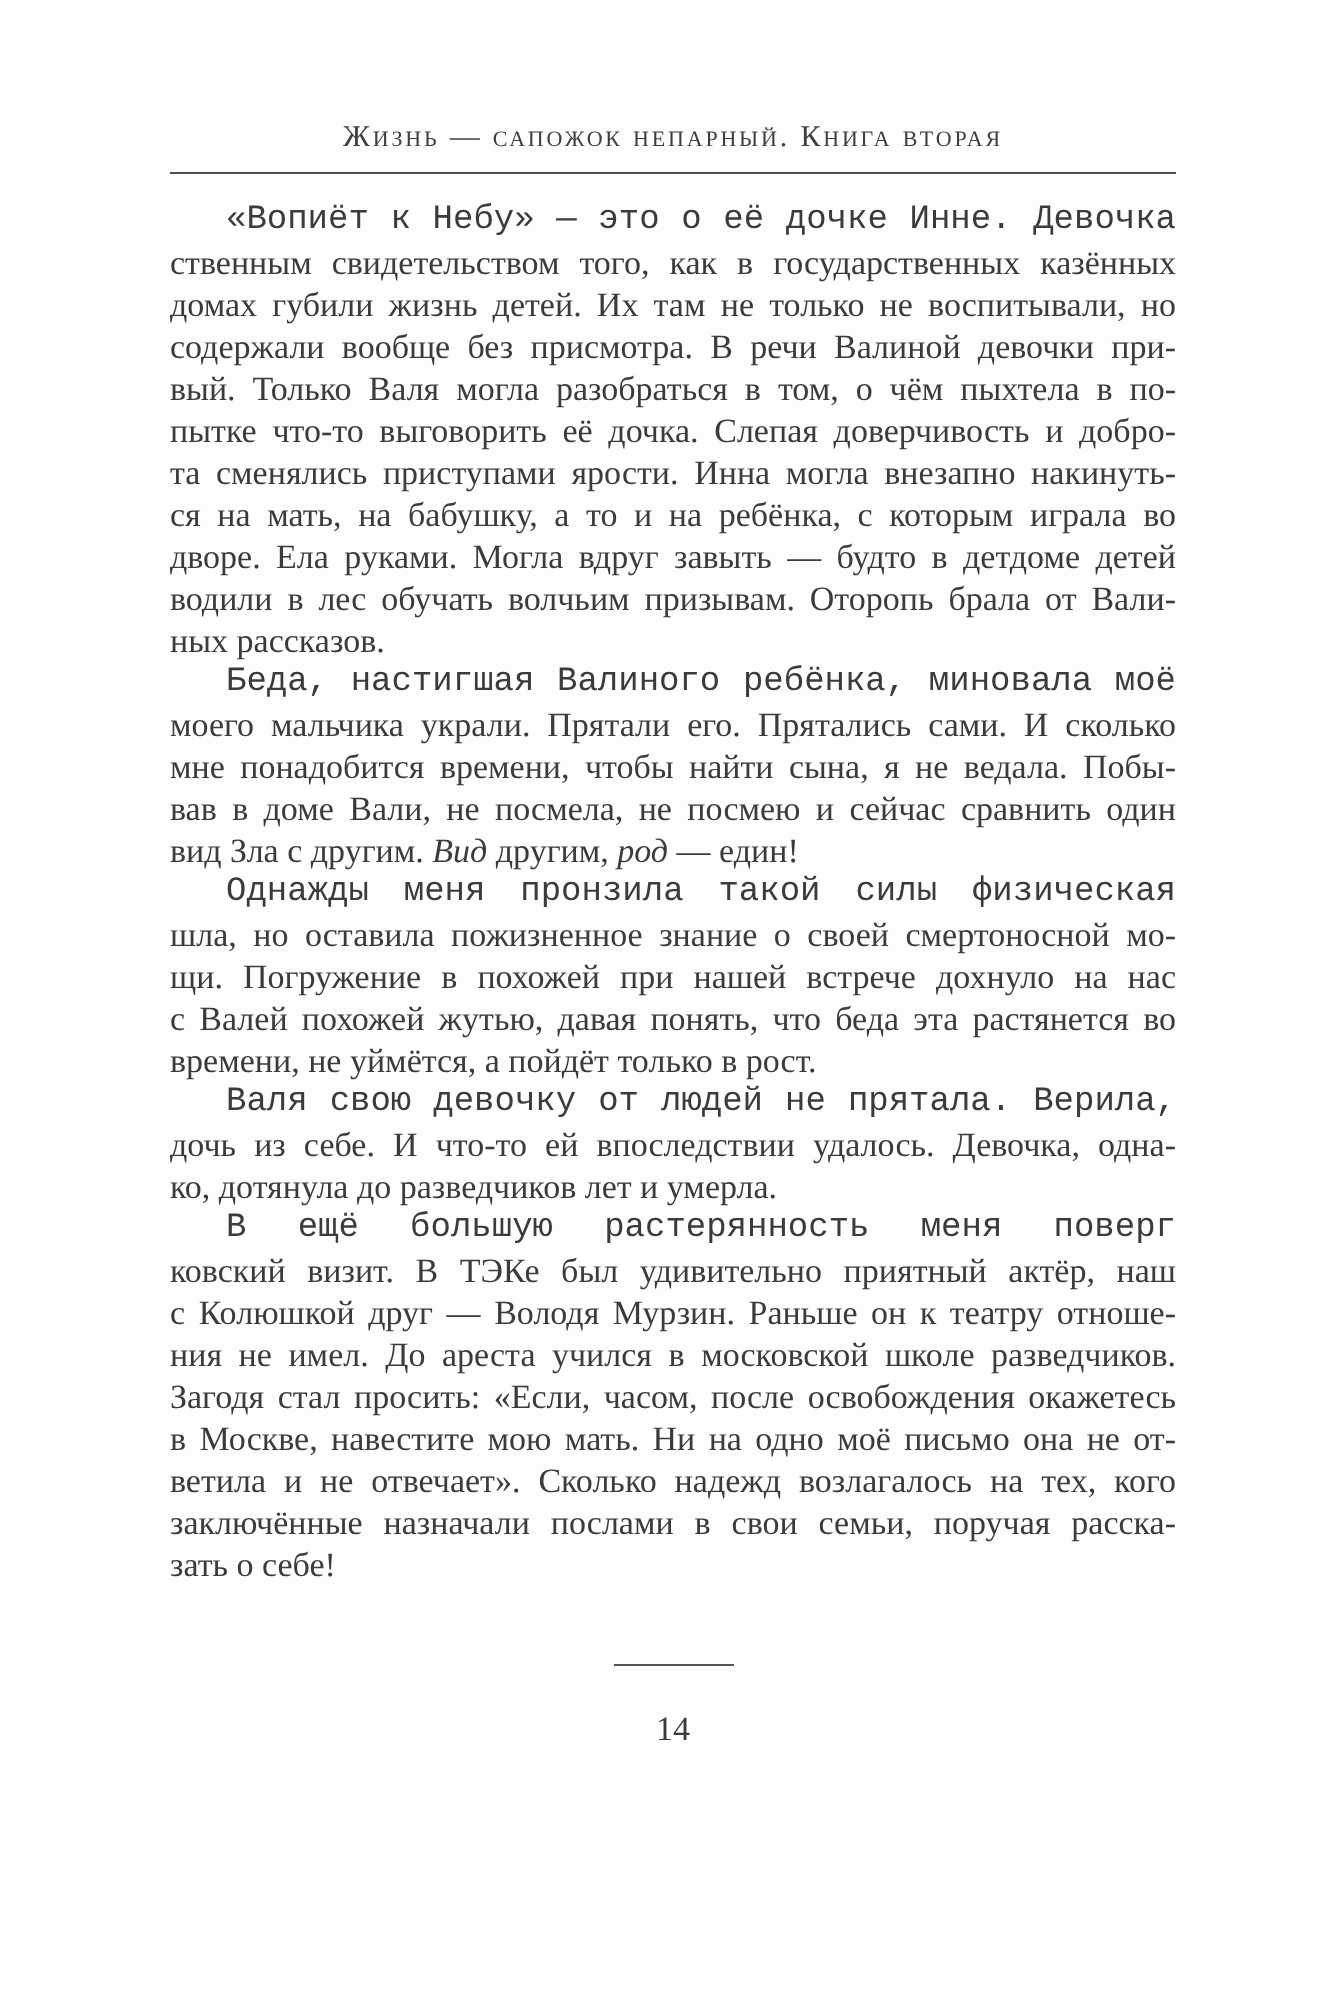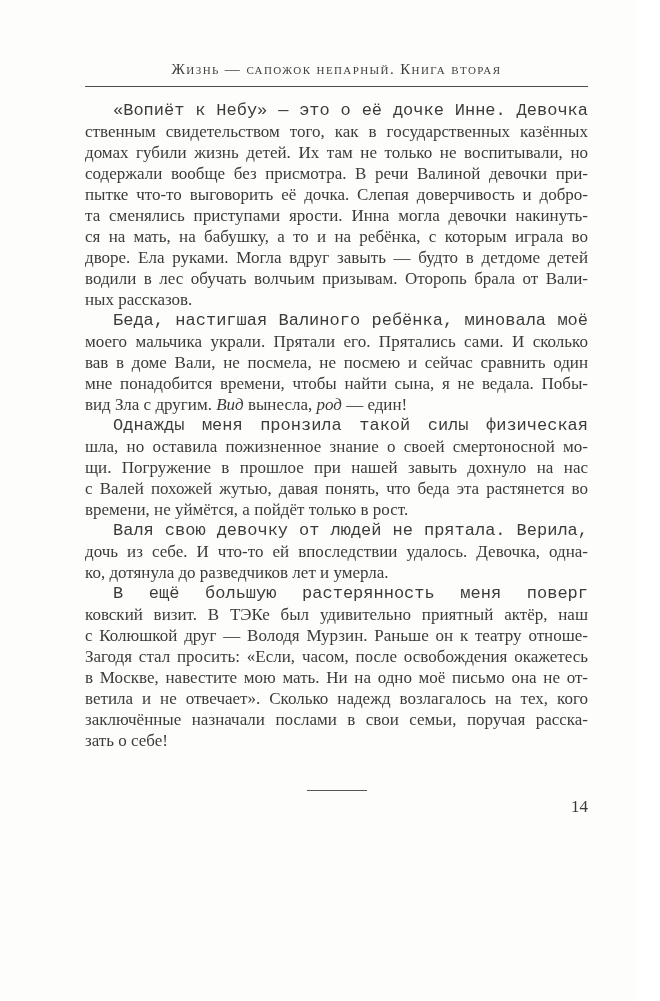--- a/index.html
+++ b/index.html
@@ -61,24 +61,24 @@
   footer.page-footer {
     margin-top: 39px;
   }
   .footer-rule {
     width: 60px;
     height: 0;
     border-top: 1px solid #555555;
     margin: 0 auto;
   }
   .page-number {
-    text-align: right;
+    text-align: center;
     font-size: 17px;
     line-height: 21px;
-    margin-top: 5px;
+    margin-top: 21px;
     color: #3a3a3a;
   }
 </style>
 </head>
 <body>
 
 <div class="page">
   <div class="column">
 
     <header class="page-header">
@@ -86,50 +86,52 @@
       <div class="header-rule"></div>
     </header>
 
     <main class="page-body" id="page-body">
 
     <div class="paragraph">
           <div class="line indent">«Вопиёт к Небу» — это о её дочке Инне. Девочка была убий-</div>
           <div class="line">ственным свидетельством того, как в государственных казённых</div>
           <div class="line">домах губили жизнь детей. Их там не только не воспитывали, но</div>
           <div class="line">содержали вообще без присмотра. В речи Валиной девочки при-</div>
+          <div class="line">вый. Только Валя могла разобраться в том, о чём пыхтела в по-</div>
           <div class="line">пытке что-то выговорить её дочка. Слепая доверчивость и добро-</div>
-          <div class="line">та сменялись приступами ярости. Инна могла девочки накинуть-</div>
+          <div class="line">та сменялись приступами ярости. Инна могла внезапно накинуть-</div>
           <div class="line">ся на мать, на бабушку, а то и на ребёнка, с которым играла во</div>
           <div class="line">дворе. Ела руками. Могла вдруг завыть — будто в детдоме детей</div>
           <div class="line">водили в лес обучать волчьим призывам. Оторопь брала от Вали-</div>
           <div class="line last">ных рассказов.</div>
         </div>
         <div class="paragraph">
           <div class="line indent">Беда, настигшая Валиного ребёнка, миновала моё дитя. Но</div>
           <div class="line">моего мальчика украли. Прятали его. Прятались сами. И сколько</div>
+          <div class="line">мне понадобится времени, чтобы найти сына, я не ведала. Побы-</div>
           <div class="line">вав в доме Вали, не посмела, не посмею и сейчас сравнить один</div>
-          <div class="line">мне понадобится времени, чтобы найти сына, я не ведала. Побы-</div>
-          <div class="line last"><span>вид Зла с другим. </span><span class="italic">Вид</span><span> вынесла, </span><span class="italic">род</span><span> — един!</span></div>
+          <div class="line last"><span>вид Зла с другим. </span><span class="italic">Вид</span><span> другим, </span><span class="italic">род</span><span> — един!</span></div>
         </div>
         <div class="paragraph">
           <div class="line indent">Однажды меня пронзила такой силы физическая боль, что,</div>
           <div class="line">шла, но оставила пожизненное знание о своей смертоносной мо-</div>
-          <div class="line">щи. Погружение в прошлое при нашей завыть дохнуло на нас</div>
+          <div class="line">щи. Погружение в похожей при нашей встрече дохнуло на нас</div>
           <div class="line">с Валей похожей жутью, давая понять, что беда эта растянется во</div>
           <div class="line last">времени, не уймётся, а пойдёт только в рост.</div>
         </div>
         <div class="paragraph">
           <div class="line indent">Валя свою девочку от людей не прятала. Верила, что вызволит</div>
           <div class="line">дочь из себе. И что-то ей впоследствии удалось. Девочка, одна-</div>
           <div class="line last">ко, дотянула до разведчиков лет и умерла.</div>
         </div>
         <div class="paragraph">
           <div class="line indent">В ещё большую растерянность меня поверг следующий мос-</div>
           <div class="line">ковский визит. В ТЭКе был удивительно приятный актёр, наш</div>
           <div class="line">с Колюшкой друг — Володя Мурзин. Раньше он к театру отноше-</div>
+          <div class="line">ния не имел. До ареста учился в московской школе разведчиков.</div>
           <div class="line">Загодя стал просить: «Если, часом, после освобождения окажетесь</div>
           <div class="line">в Москве, навестите мою мать. Ни на одно моё письмо она не от-</div>
           <div class="line">ветила и не отвечает». Сколько надежд возлагалось на тех, кого</div>
           <div class="line">заключённые назначали послами в свои семьи, поручая расска-</div>
           <div class="line last">зать о себе!</div>
         </div>
       </main>
 
     <footer class="page-footer">
       <div class="footer-rule"></div>

